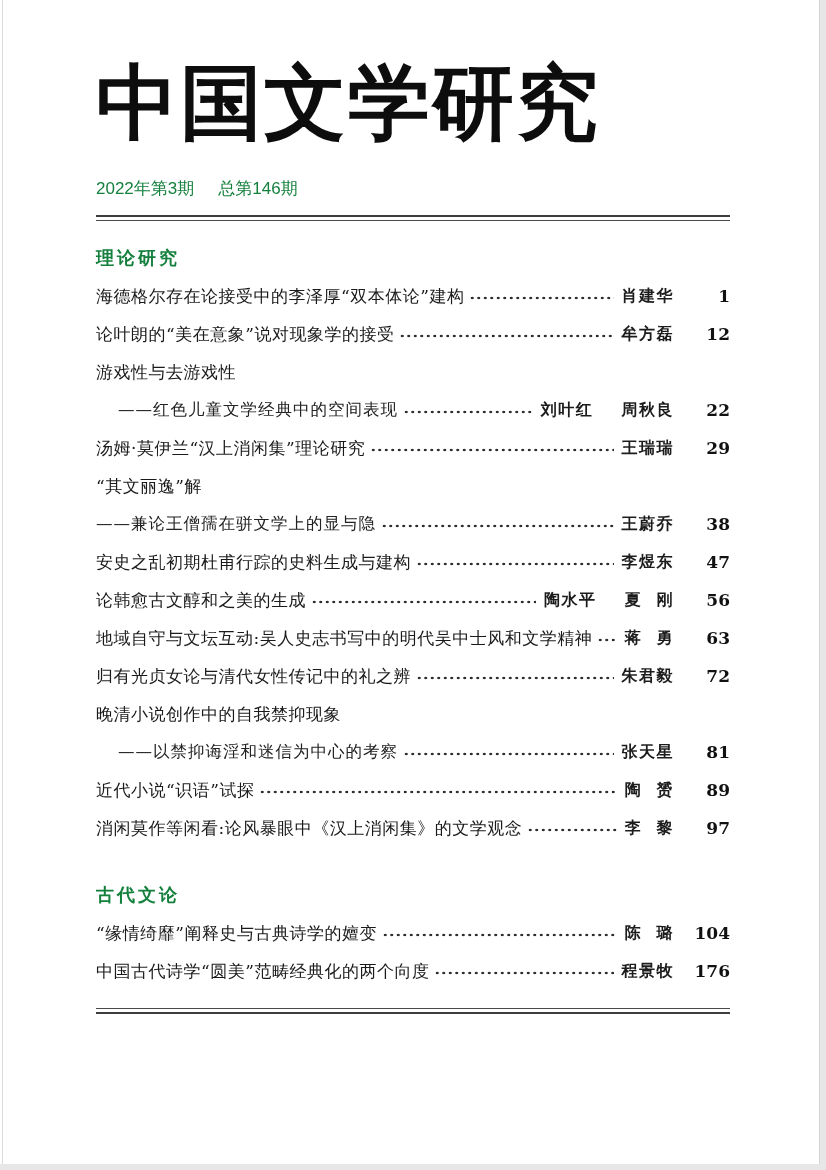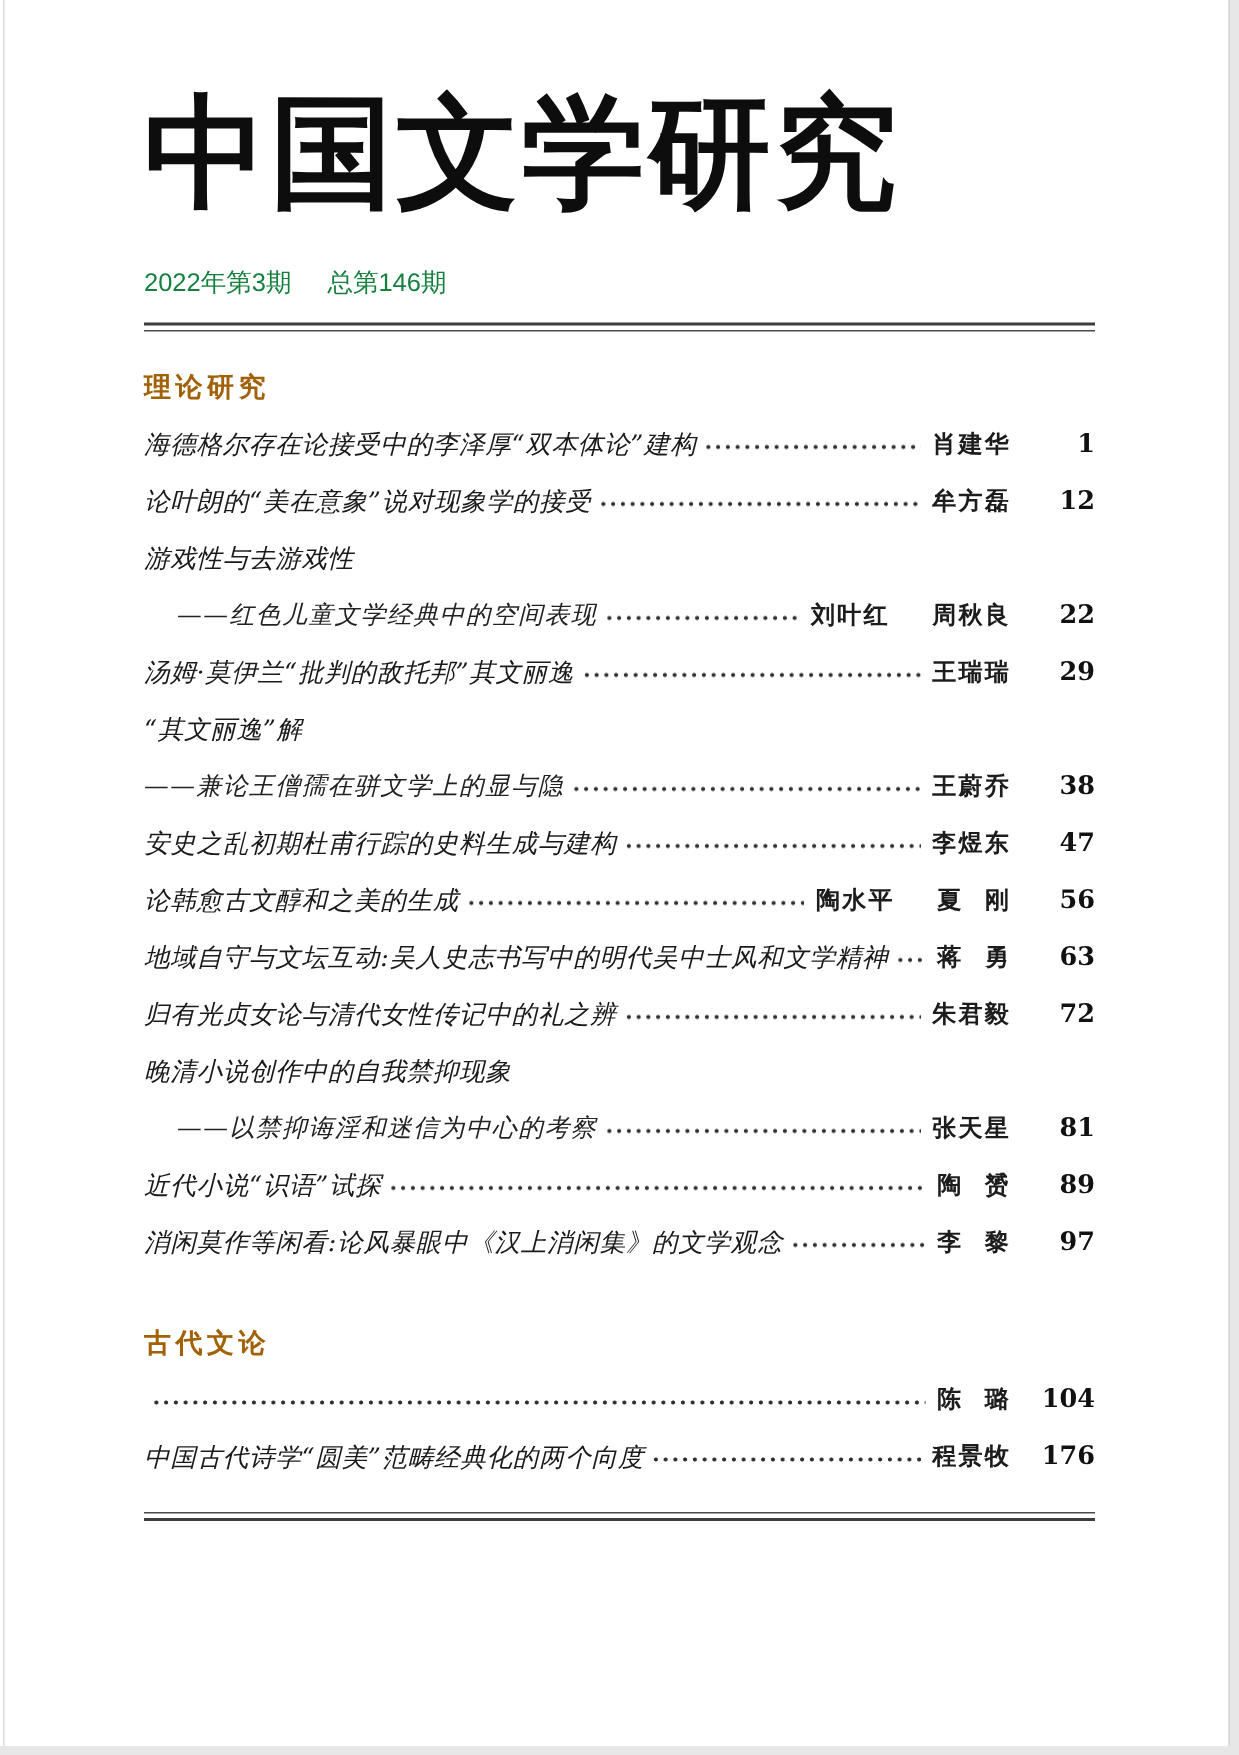--- a/index.html
+++ b/index.html
@@ -27,26 +27,26 @@
   .issue-line .volume{margin-left:24px;}
 
   .rule-double{
     margin-top:15px;height:3px;
     border-top:2px solid #3d3d3d;border-bottom:1px solid #4a4a4a;
   }
   .rule-bottom{margin-top:18px;height:3px;border-top:1px solid #4a4a4a;border-bottom:2px solid #3d3d3d;}
 
   .section-header{
     margin:18px 0 0 0;height:38px;display:flex;align-items:center;
-    font-size:18px;font-weight:bold;letter-spacing:3px;color:#a16207;
+    font-size:18px;font-weight:bold;letter-spacing:3px;color:#15803d;
   }
   section + section .section-header{margin-top:29px;}
 
   .row{height:38px;display:flex;align-items:center;}
-  .entry-title{font-size:17px;letter-spacing:0.5px;white-space:nowrap;flex:none;font-style:italic;}
+  .entry-title{font-size:17px;letter-spacing:0.5px;white-space:nowrap;flex:none;}
   .entry-title.kai{font-size:16.5px;letter-spacing:1px;color:#222;}
   .row.indent .entry-title{padding-left:22px;}
   .leader{
     flex:1;height:18px;margin:3px 8px 0 5px;min-width:12px;
     background-image:radial-gradient(circle, #2e2e2e 1.1px, rgba(0,0,0,0) 1.6px);
     background-size:6.5px 18px;background-repeat:repeat-x;background-position:left center;
   }
   .authors{
     flex:none;font-size:16px;letter-spacing:1.5px;white-space:pre;color:#1c1c1c;font-weight:bold;
   }
@@ -90,21 +90,21 @@
     <span class="entry-title">游戏性与去游戏性</span>
 
   </div>
         <div class="row indent">
     <span class="entry-title kai">——红色儿童文学经典中的空间表现</span>
     <span class="leader"></span>
     <span class="authors">刘叶红    周秋良</span>
     <span class="page">22</span>
   </div>
         <div class="row">
-    <span class="entry-title">汤姆·莫伊兰“批判的敌托邦”其文丽逸</span>
+    <span class="entry-title">汤姆·莫伊兰“汉上消闲集”理论研究</span>
     <span class="leader"></span>
     <span class="authors">王瑞瑞</span>
     <span class="page">29</span>
   </div>
       </section>
       <section>
   <div class="row">
     <span class="entry-title">“其文丽逸”解</span>
 
   </div>
@@ -157,20 +157,21 @@
         <div class="row">
     <span class="entry-title">消闲莫作等闲看:论风暴眼中《汉上消闲集》的文学观念</span>
     <span class="leader"></span>
     <span class="authors">李  黎</span>
     <span class="page">97</span>
   </div>
       </section>
       <section>
     <h2 class="section-header">古代文论</h2>
   <div class="row">
+    <span class="entry-title">“缘情绮靡”阐释史与古典诗学的嬗变</span>
     <span class="leader"></span>
     <span class="authors">陈  璐</span>
     <span class="page">104</span>
   </div>
         <div class="row">
     <span class="entry-title">中国古代诗学“圆美”范畴经典化的两个向度</span>
     <span class="leader"></span>
     <span class="authors">程景牧</span>
     <span class="page">176</span>
   </div>

